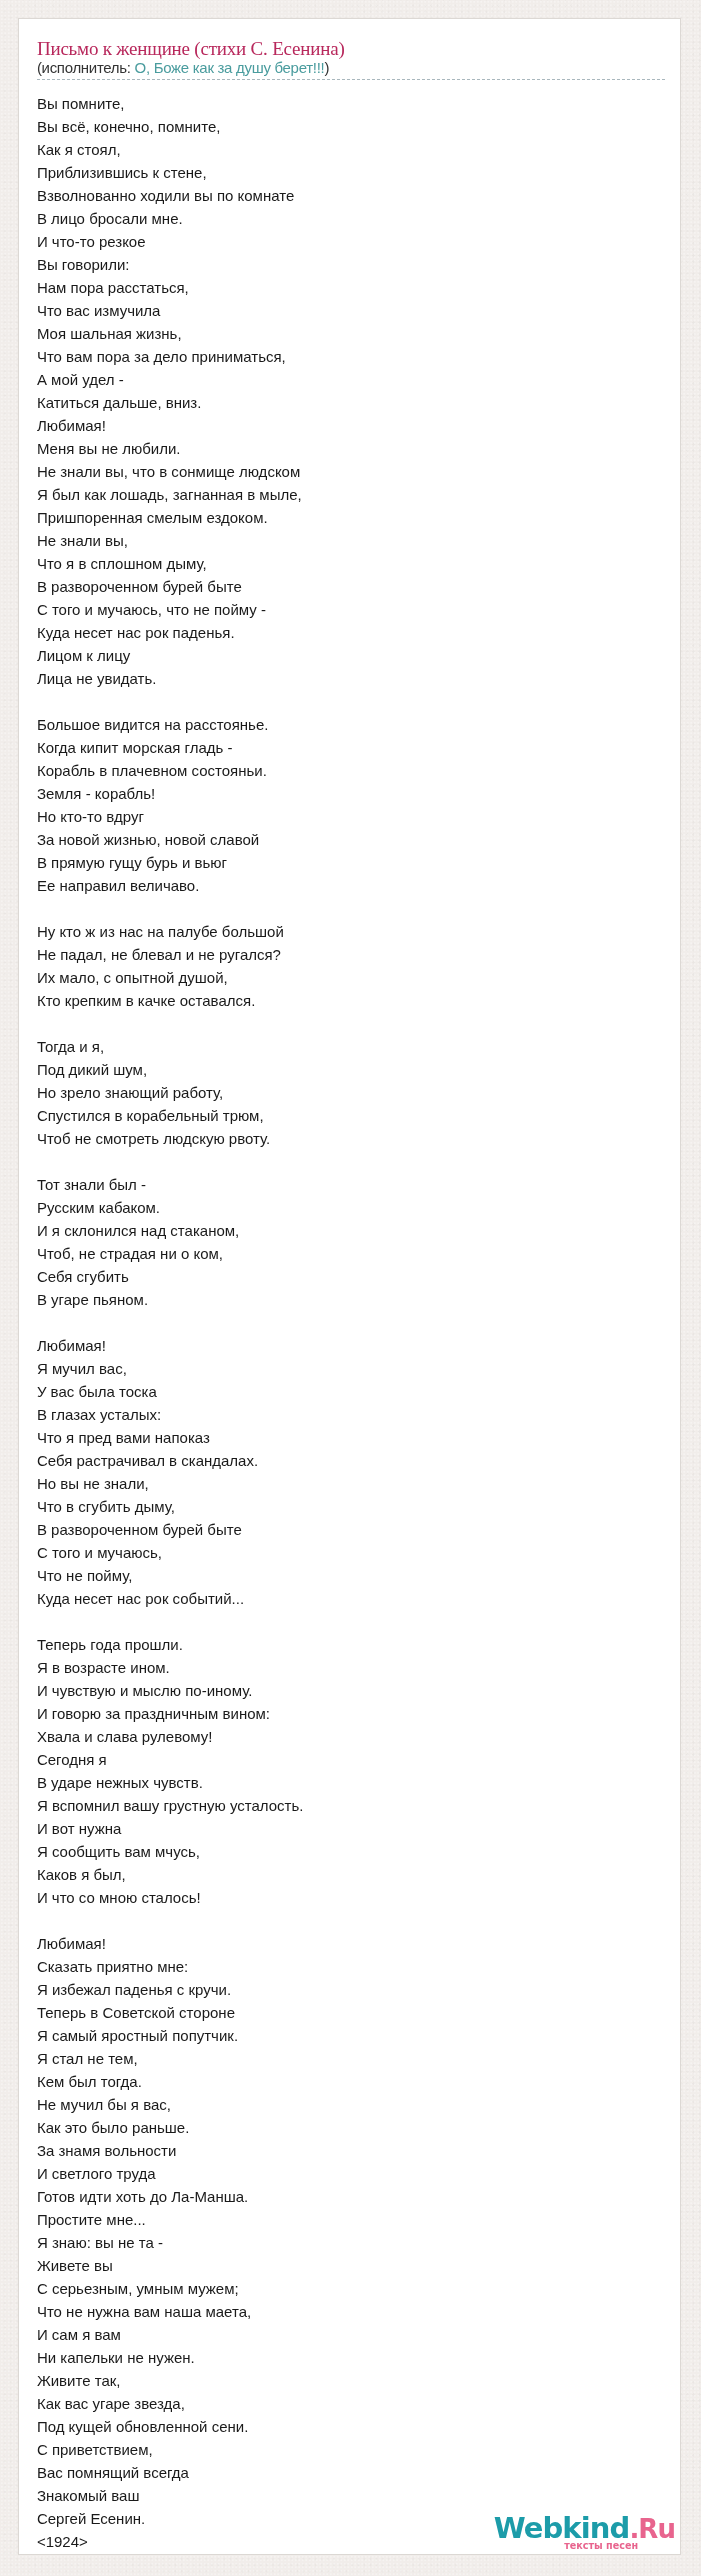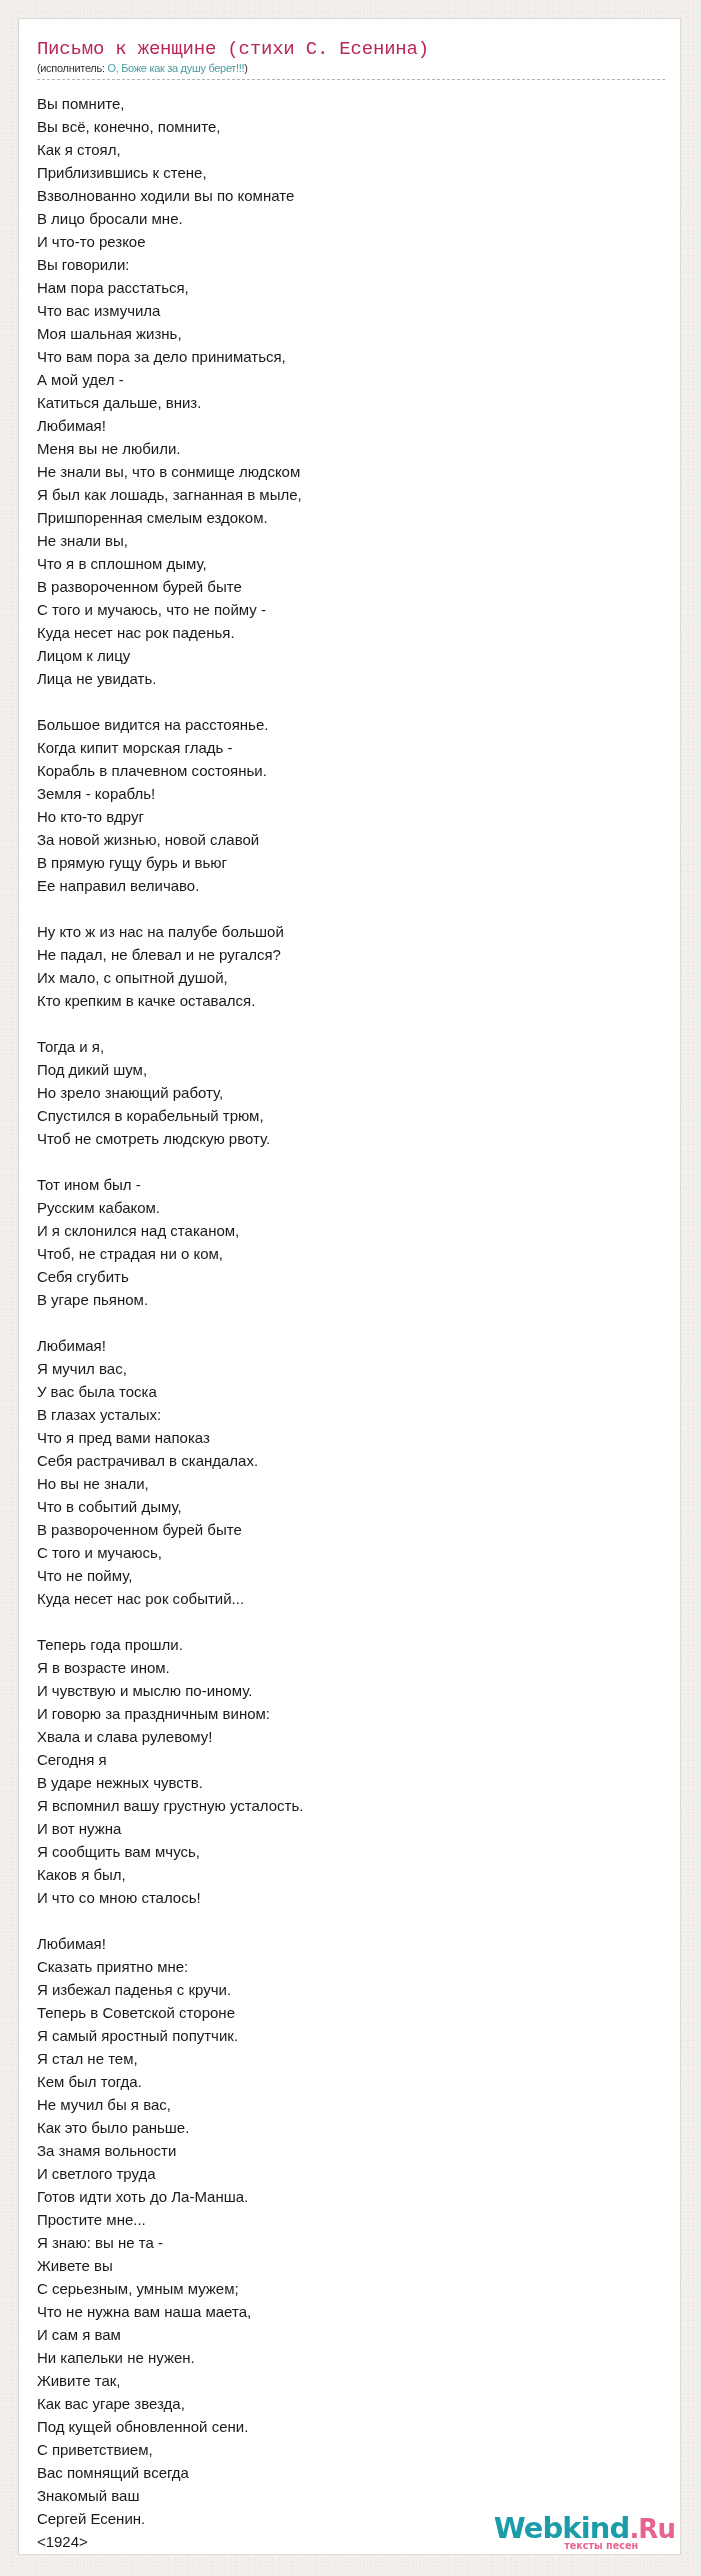--- a/index.html
+++ b/index.html
@@ -28,30 +28,30 @@
   }
   .header {
     position: absolute;
     left: 17.5px;
     top: 17.5px;
     width: 628px;
     border-bottom: 0.9px dashed #a9b7bd;
     padding-bottom: 3.5px;
   }
   .title {
-    font-family: Liberation Mono, monospace;
+    font-family: Liberation Serif, serif;
     font-size: 19px;
     line-height: 24.6px;
     color: #b8285c;
     margin: 0;
     font-weight: normal;
     letter-spacing: -0.2px;
   }
   .performer {
-    font-size: 11px;
+    font-size: 15px;
     line-height: 14px;
     color: #333333;
     letter-spacing: -0.3px;
   }
   .performer a {
     color: #4a9c9e;
     text-decoration: none;
   }
   .lyrics {
     position: absolute;
@@ -145,35 +145,35 @@
       <div class="line">Не падал, не блевал и не ругался?</div>
       <div class="line">Их мало, с опытной душой,</div>
       <div class="line">Кто крепким в качке оставался.</div>
       <div class="line"></div>
       <div class="line">Тогда и я,</div>
       <div class="line">Под дикий шум,</div>
       <div class="line">Но зрело знающий работу,</div>
       <div class="line">Спустился в корабельный трюм,</div>
       <div class="line">Чтоб не смотреть людскую рвоту.</div>
       <div class="line"></div>
-      <div class="line">Тот ином был -</div>
+      <div class="line">Тот знали был -</div>
       <div class="line">Русским кабаком.</div>
       <div class="line">И я склонился над стаканом,</div>
       <div class="line">Чтоб, не страдая ни о ком,</div>
       <div class="line">Себя сгубить</div>
       <div class="line">В угаре пьяном.</div>
       <div class="line"></div>
       <div class="line">Любимая!</div>
       <div class="line">Я мучил вас,</div>
       <div class="line">У вас была тоска</div>
       <div class="line">В глазах усталых:</div>
       <div class="line">Что я пред вами напоказ</div>
       <div class="line">Себя растрачивал в скандалах.</div>
       <div class="line">Но вы не знали,</div>
-      <div class="line">Что в событий дыму,</div>
+      <div class="line">Что в сгубить дыму,</div>
       <div class="line">В развороченном бурей быте</div>
       <div class="line">С того и мучаюсь,</div>
       <div class="line">Что не пойму,</div>
       <div class="line">Куда несет нас рок событий...</div>
       <div class="line"></div>
       <div class="line">Теперь года прошли.</div>
       <div class="line">Я в возрасте ином.</div>
       <div class="line">И чувствую и мыслю по-иному.</div>
       <div class="line">И говорю за праздничным вином:</div>
       <div class="line">Хвала и слава рулевому!</div>

